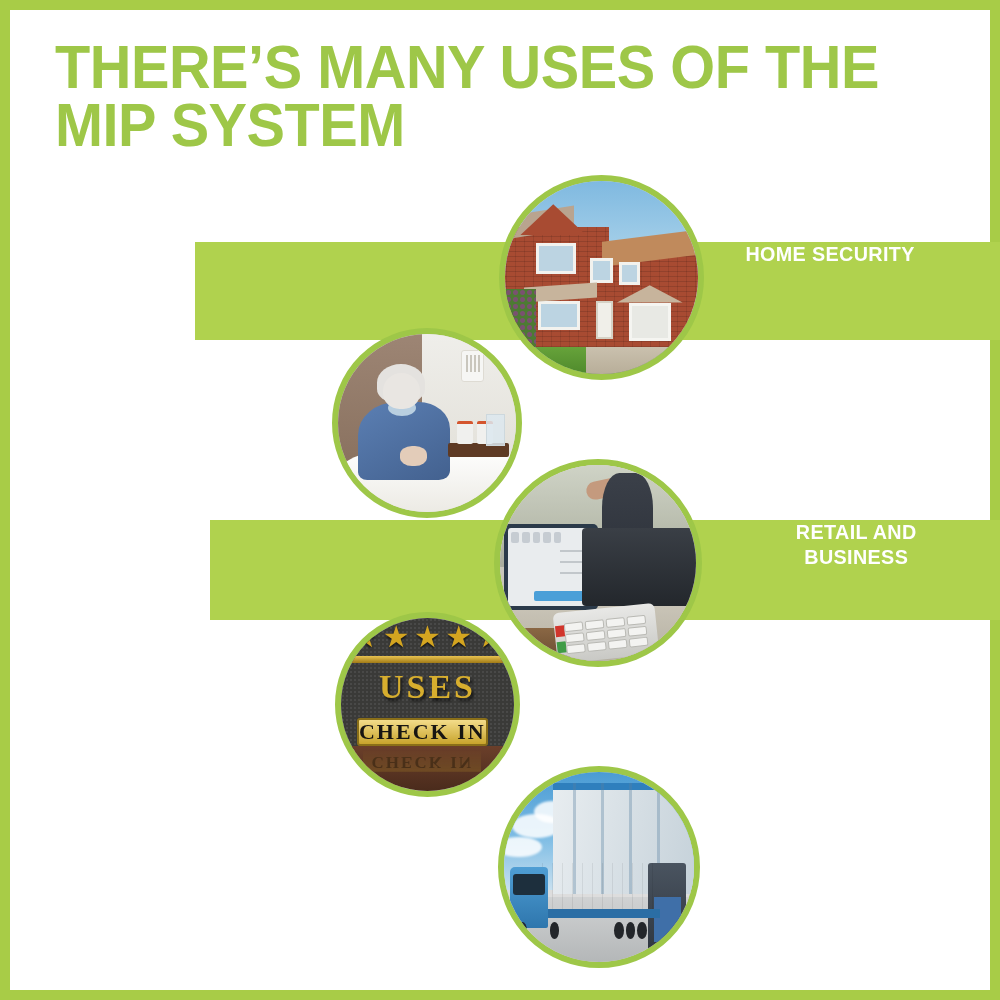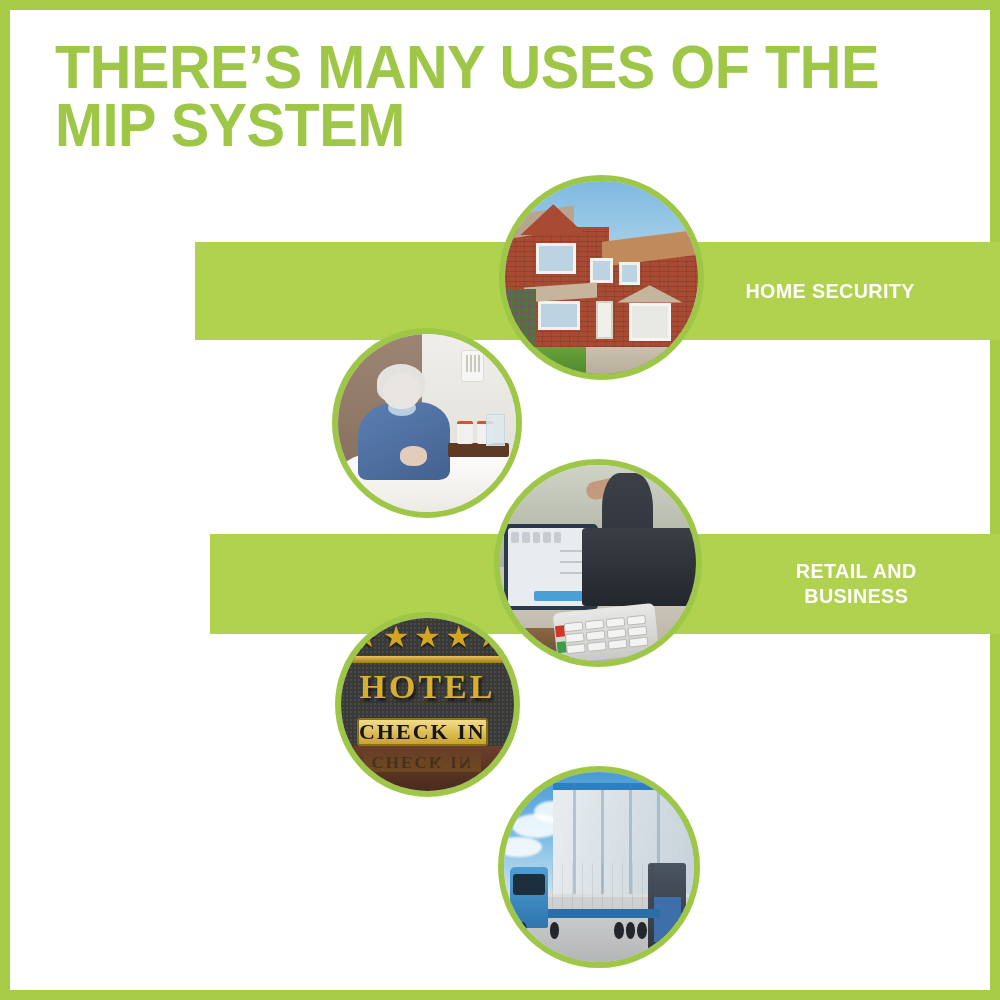--- a/index.html
+++ b/index.html
@@ -27,42 +27,41 @@
     transform:scaleX(0.93);
     transform-origin:left top;
     white-space:pre-line;
   }
 
   
   .band {
     position:absolute;
     background:#b0d24e;
     display:flex;
-    align-items:center;
     padding-left:32px;
   }
   .band.left  { left:-10px; justify-content:flex-start; }
   .band.right { right:-10px; justify-content:flex-end; }
 
   .band-label {
     color:#ffffff;
     font-weight:bold;
     font-size:21px;
     line-height:1.18;
     letter-spacing:0.4px;
     text-align:center;
     white-space:pre-line;
     transform:scaleX(0.94);
   }
   .band.left  .band-label { margin-left:70px; }
   .band.right .band-label { margin-right:80px; }
 
   #band-home      { top:232px; width:805px; height:98px; }
   #band-caring    { top:370px; width:620px; height:96px; }
-  #band-retail    { top:524px; width:790px; height:100px;margin-left:40px; }
+  #band-retail    { top:510px; width:790px; height:100px;margin-left:40px; }
   #band-reception { top:653px; width:610px; height:99px; }
   #band-warehouse { top:800px; width:790px; height:98px; }
 
   
   .circle {
     position:absolute;
     border-radius:50%;
     border:6px solid #9ec748;
     overflow:hidden;
     background:#ddd;
@@ -326,21 +325,21 @@
     <div class="photo">
       <div class="hot-wall"></div>
       <div class="hot-stars">
         <span>★</span>
         <span>★</span>
         <span>★</span>
         <span>★</span>
         <span>★</span>
       </div>
       <div class="hot-bar"></div>
-      <div class="hot-word">HOTEL</div>
+      <div class="hot-word">USES</div>
       <div class="hot-desk"></div>
       <div class="hot-plaque">
         <span>CHECK IN</span>
       </div>
       <div class="hot-refl">
         <span>CHECK IN</span>
       </div>
     </div>
   </div>
 

